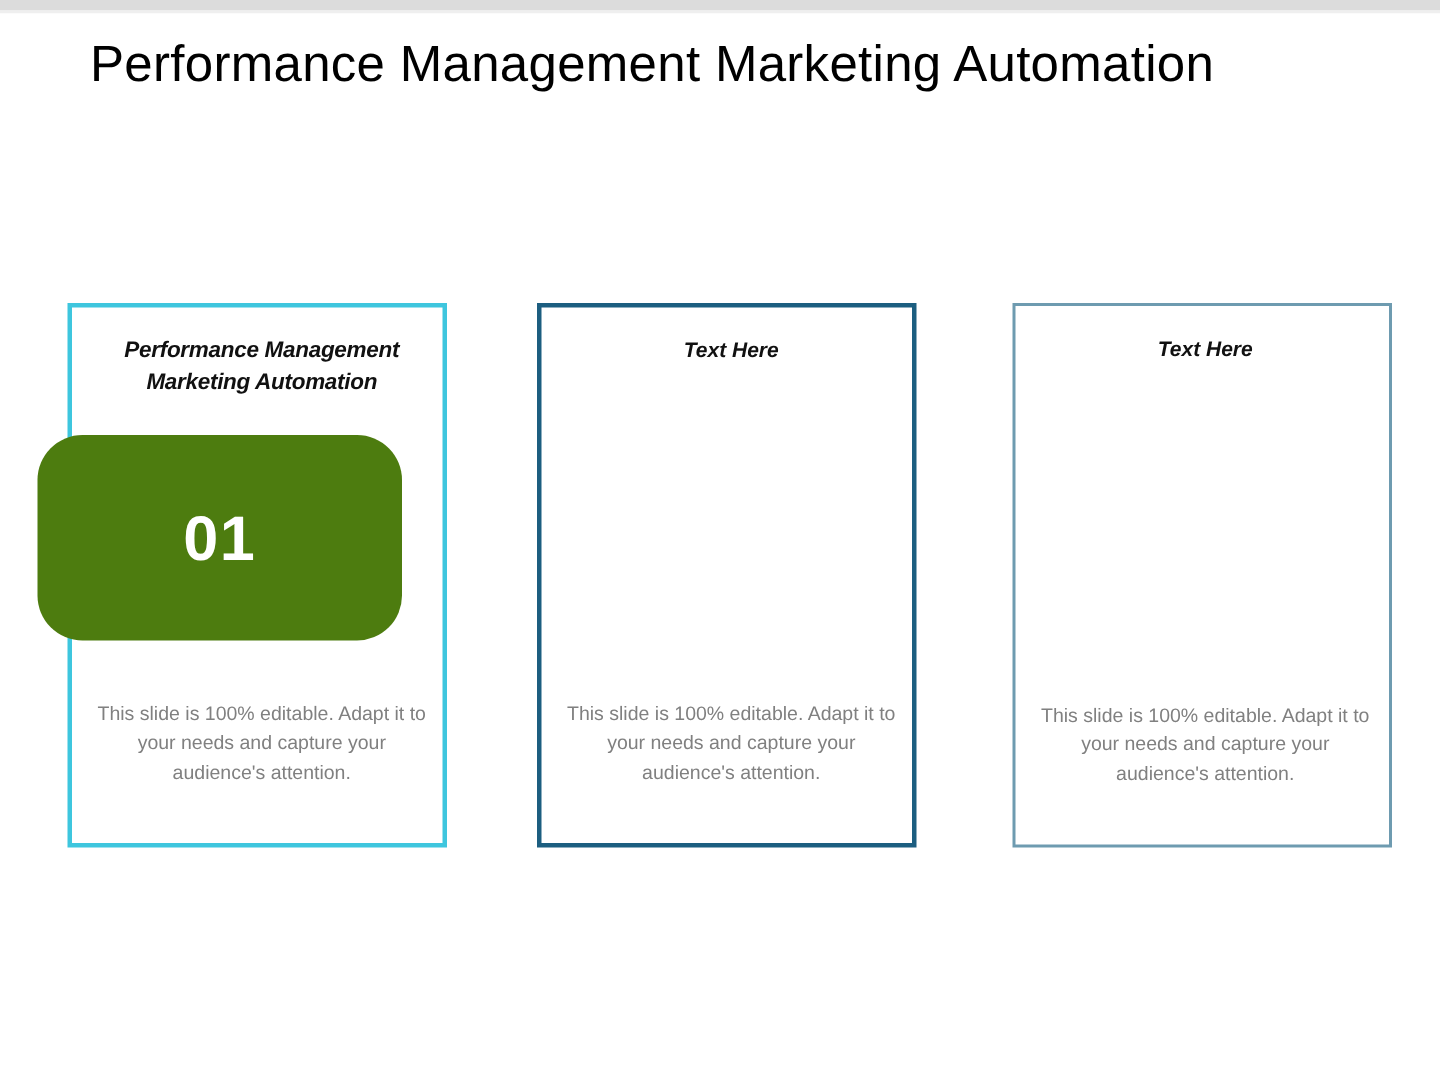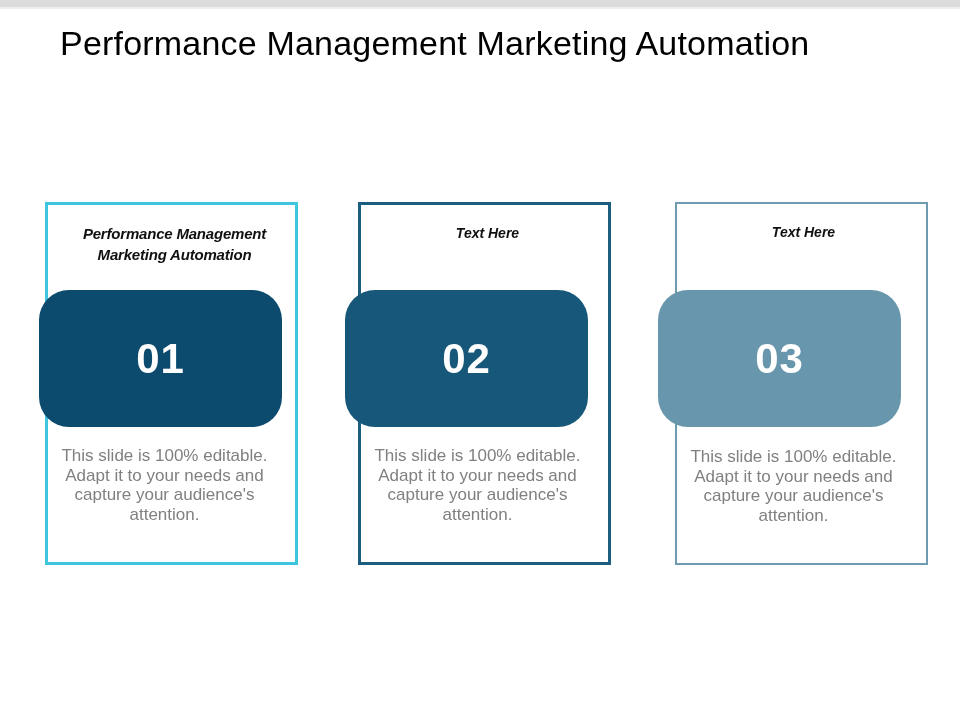--- a/index.html
+++ b/index.html
@@ -86,39 +86,39 @@
     font-size: 14px;
     font-weight: bold;
     font-style: italic;
     color: #111111;
     line-height: 21px;
   }
   .card-1 .card-heading { font-size: 15px; letter-spacing: -0.2px; }
 
   .card-body {
     position: absolute;
-    left: 4px;
+    left: 14px;
     bottom: 38px;
     width: 225px;
     text-align: center;
-    font-size: 17px;
+    font-size: 13px;
     color: #808080;
     line-height: 19.5px;
   }
 
   
   .badge {
     position: absolute;
     top: 281px;
     width: 243px;
     height: 137px;
     border-radius: 30px;
     box-sizing: border-box;
   }
-  .badge-1 { left: 25px;  background: #0c4a6e; margin-left: 14px; }
+  .badge-1 { left: 25px;  background: #4d7c0f; }
   .badge-2 { left: 345px; background: #17577a; }
   .badge-3 { left: 658px; background: #6896ac; }
 
   .badge-number {
     position: absolute;
     left: 0;
     top: 0;
     width: 100%;
     height: 100%;
     display: flex;
@@ -154,22 +154,16 @@
 
     <div class="card card-3">
       <div class="card-heading">Text Here</div>
       <div class="card-body">This slide is 100% editable. Adapt it to your needs and capture your audience's attention.</div>
     </div>
 
     <div class="badge badge-1">
       <div class="badge-number">01</div>
     </div>
 
-    <div class="badge badge-2">
-      <div class="badge-number">02</div>
-    </div>
 
-    <div class="badge badge-3">
-      <div class="badge-number">03</div>
-    </div>
 
   </div>
 </div>
 
 </body></html>

